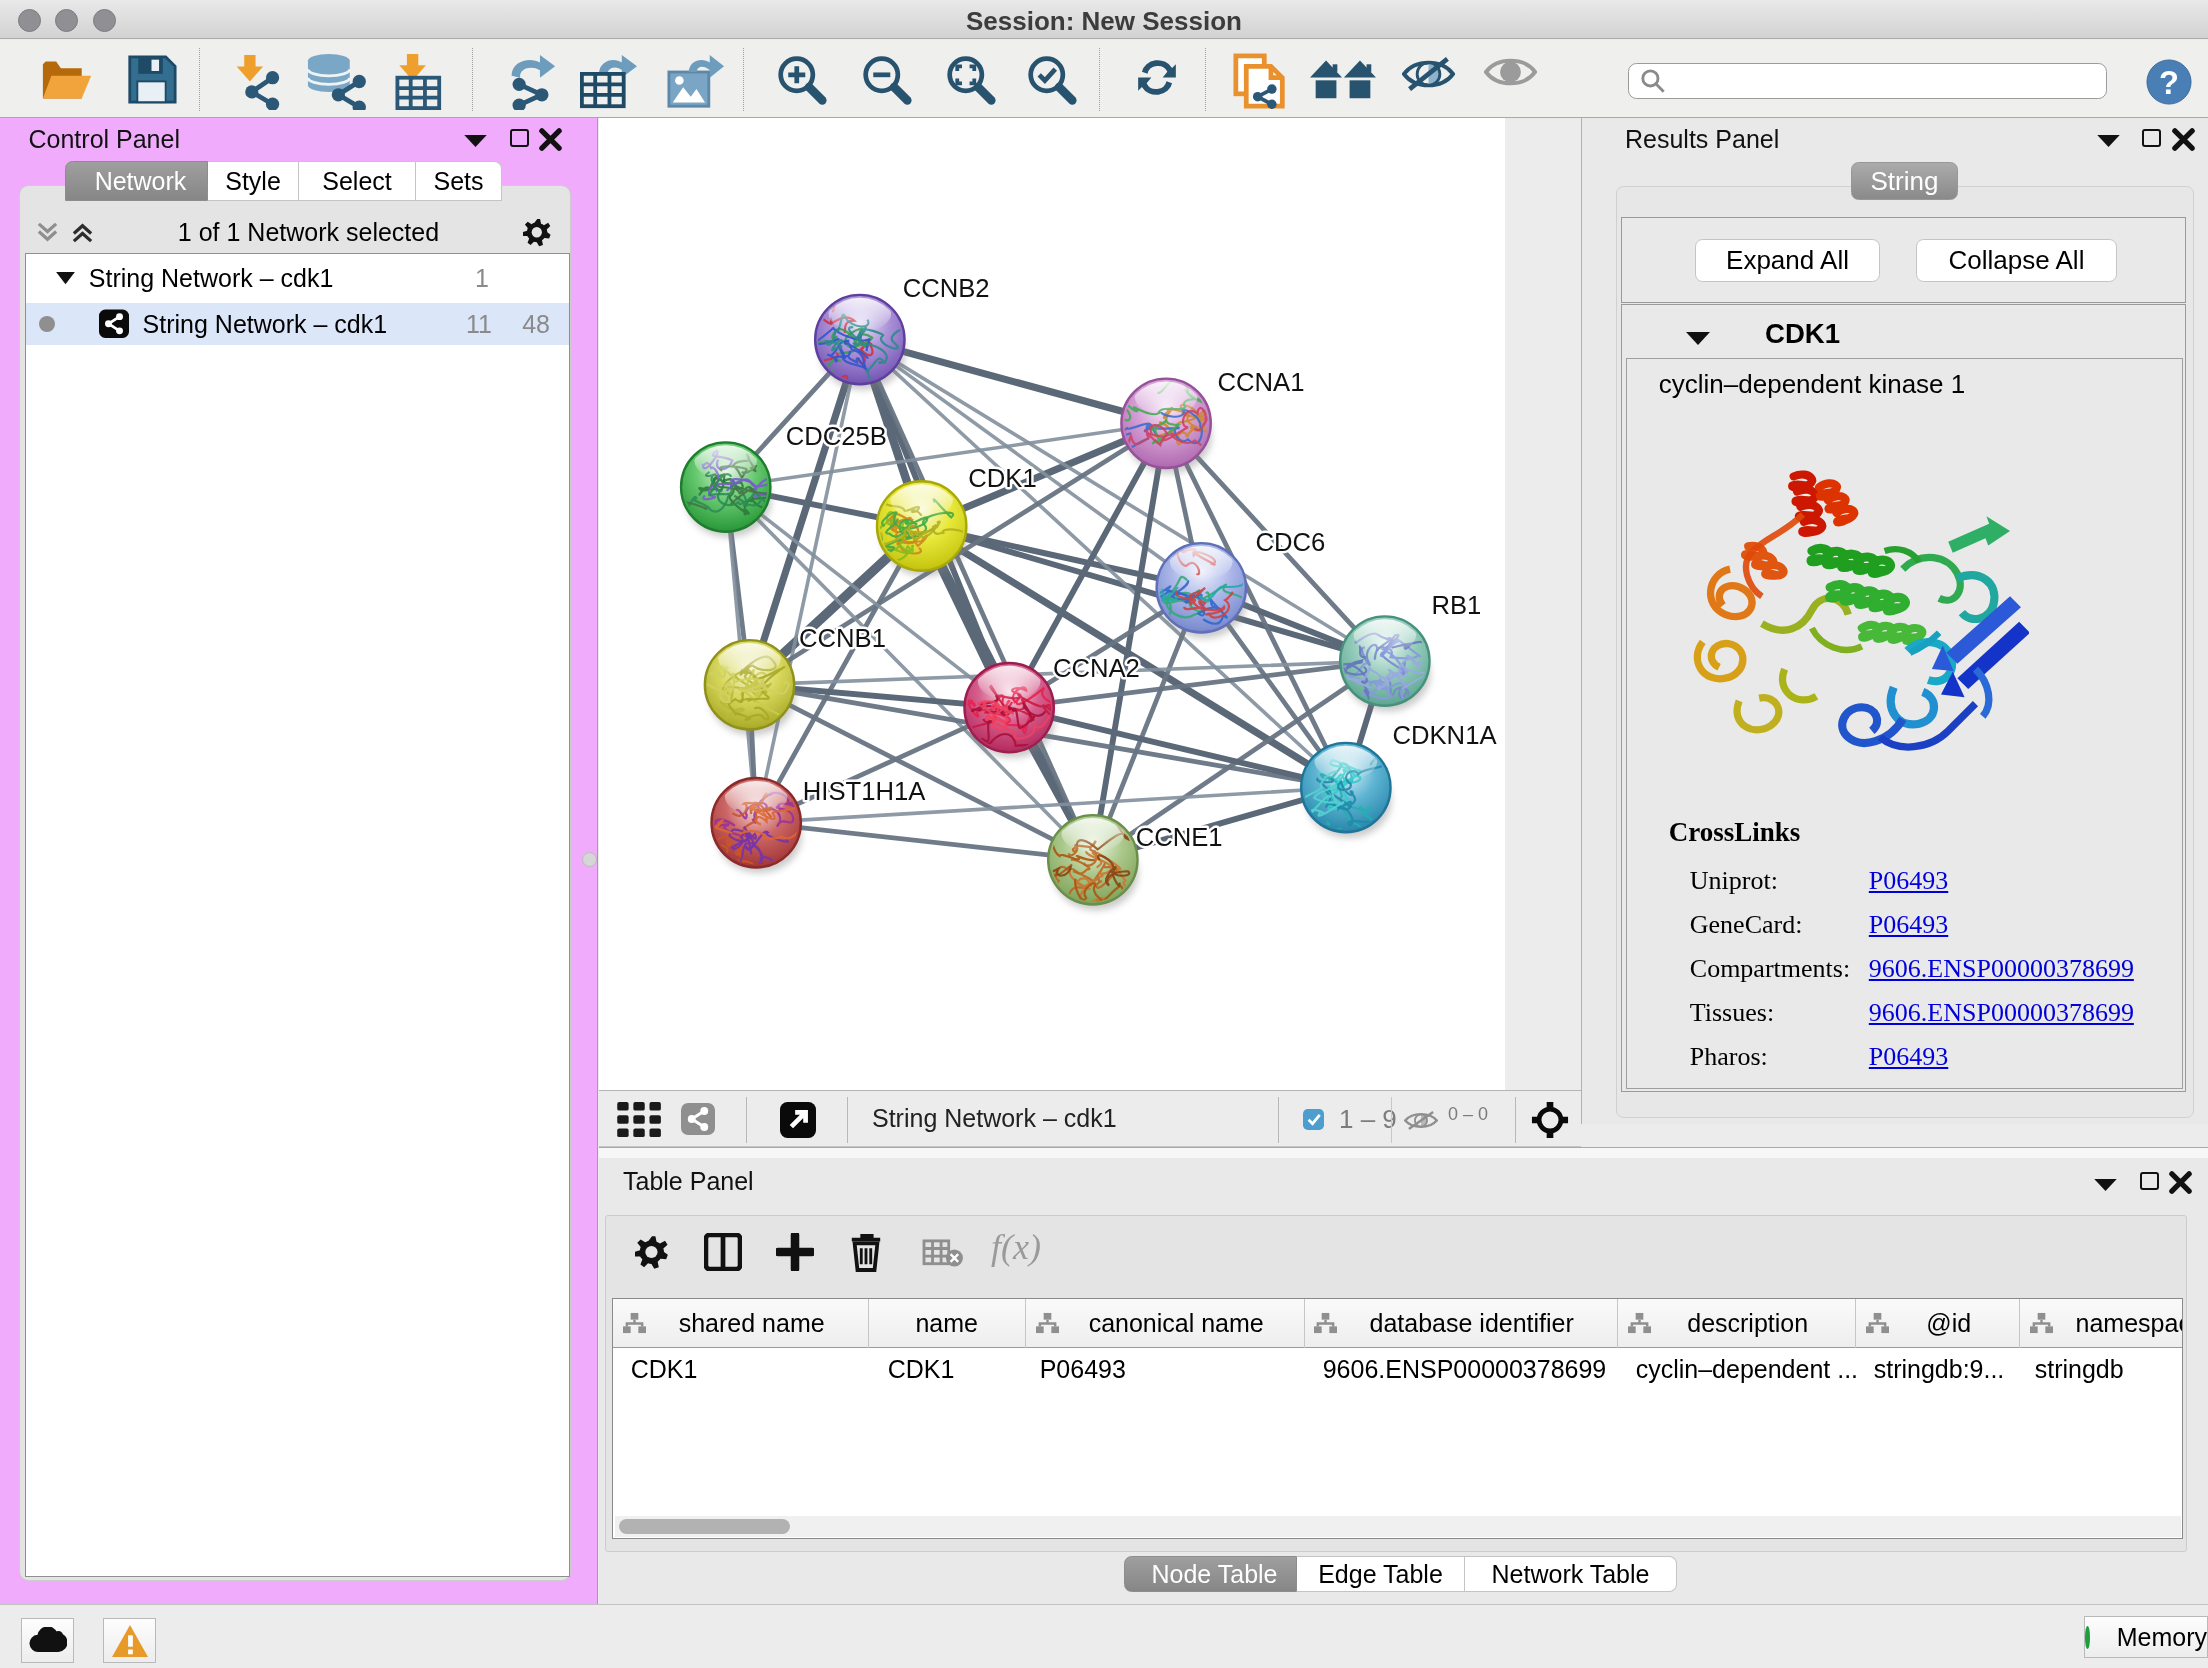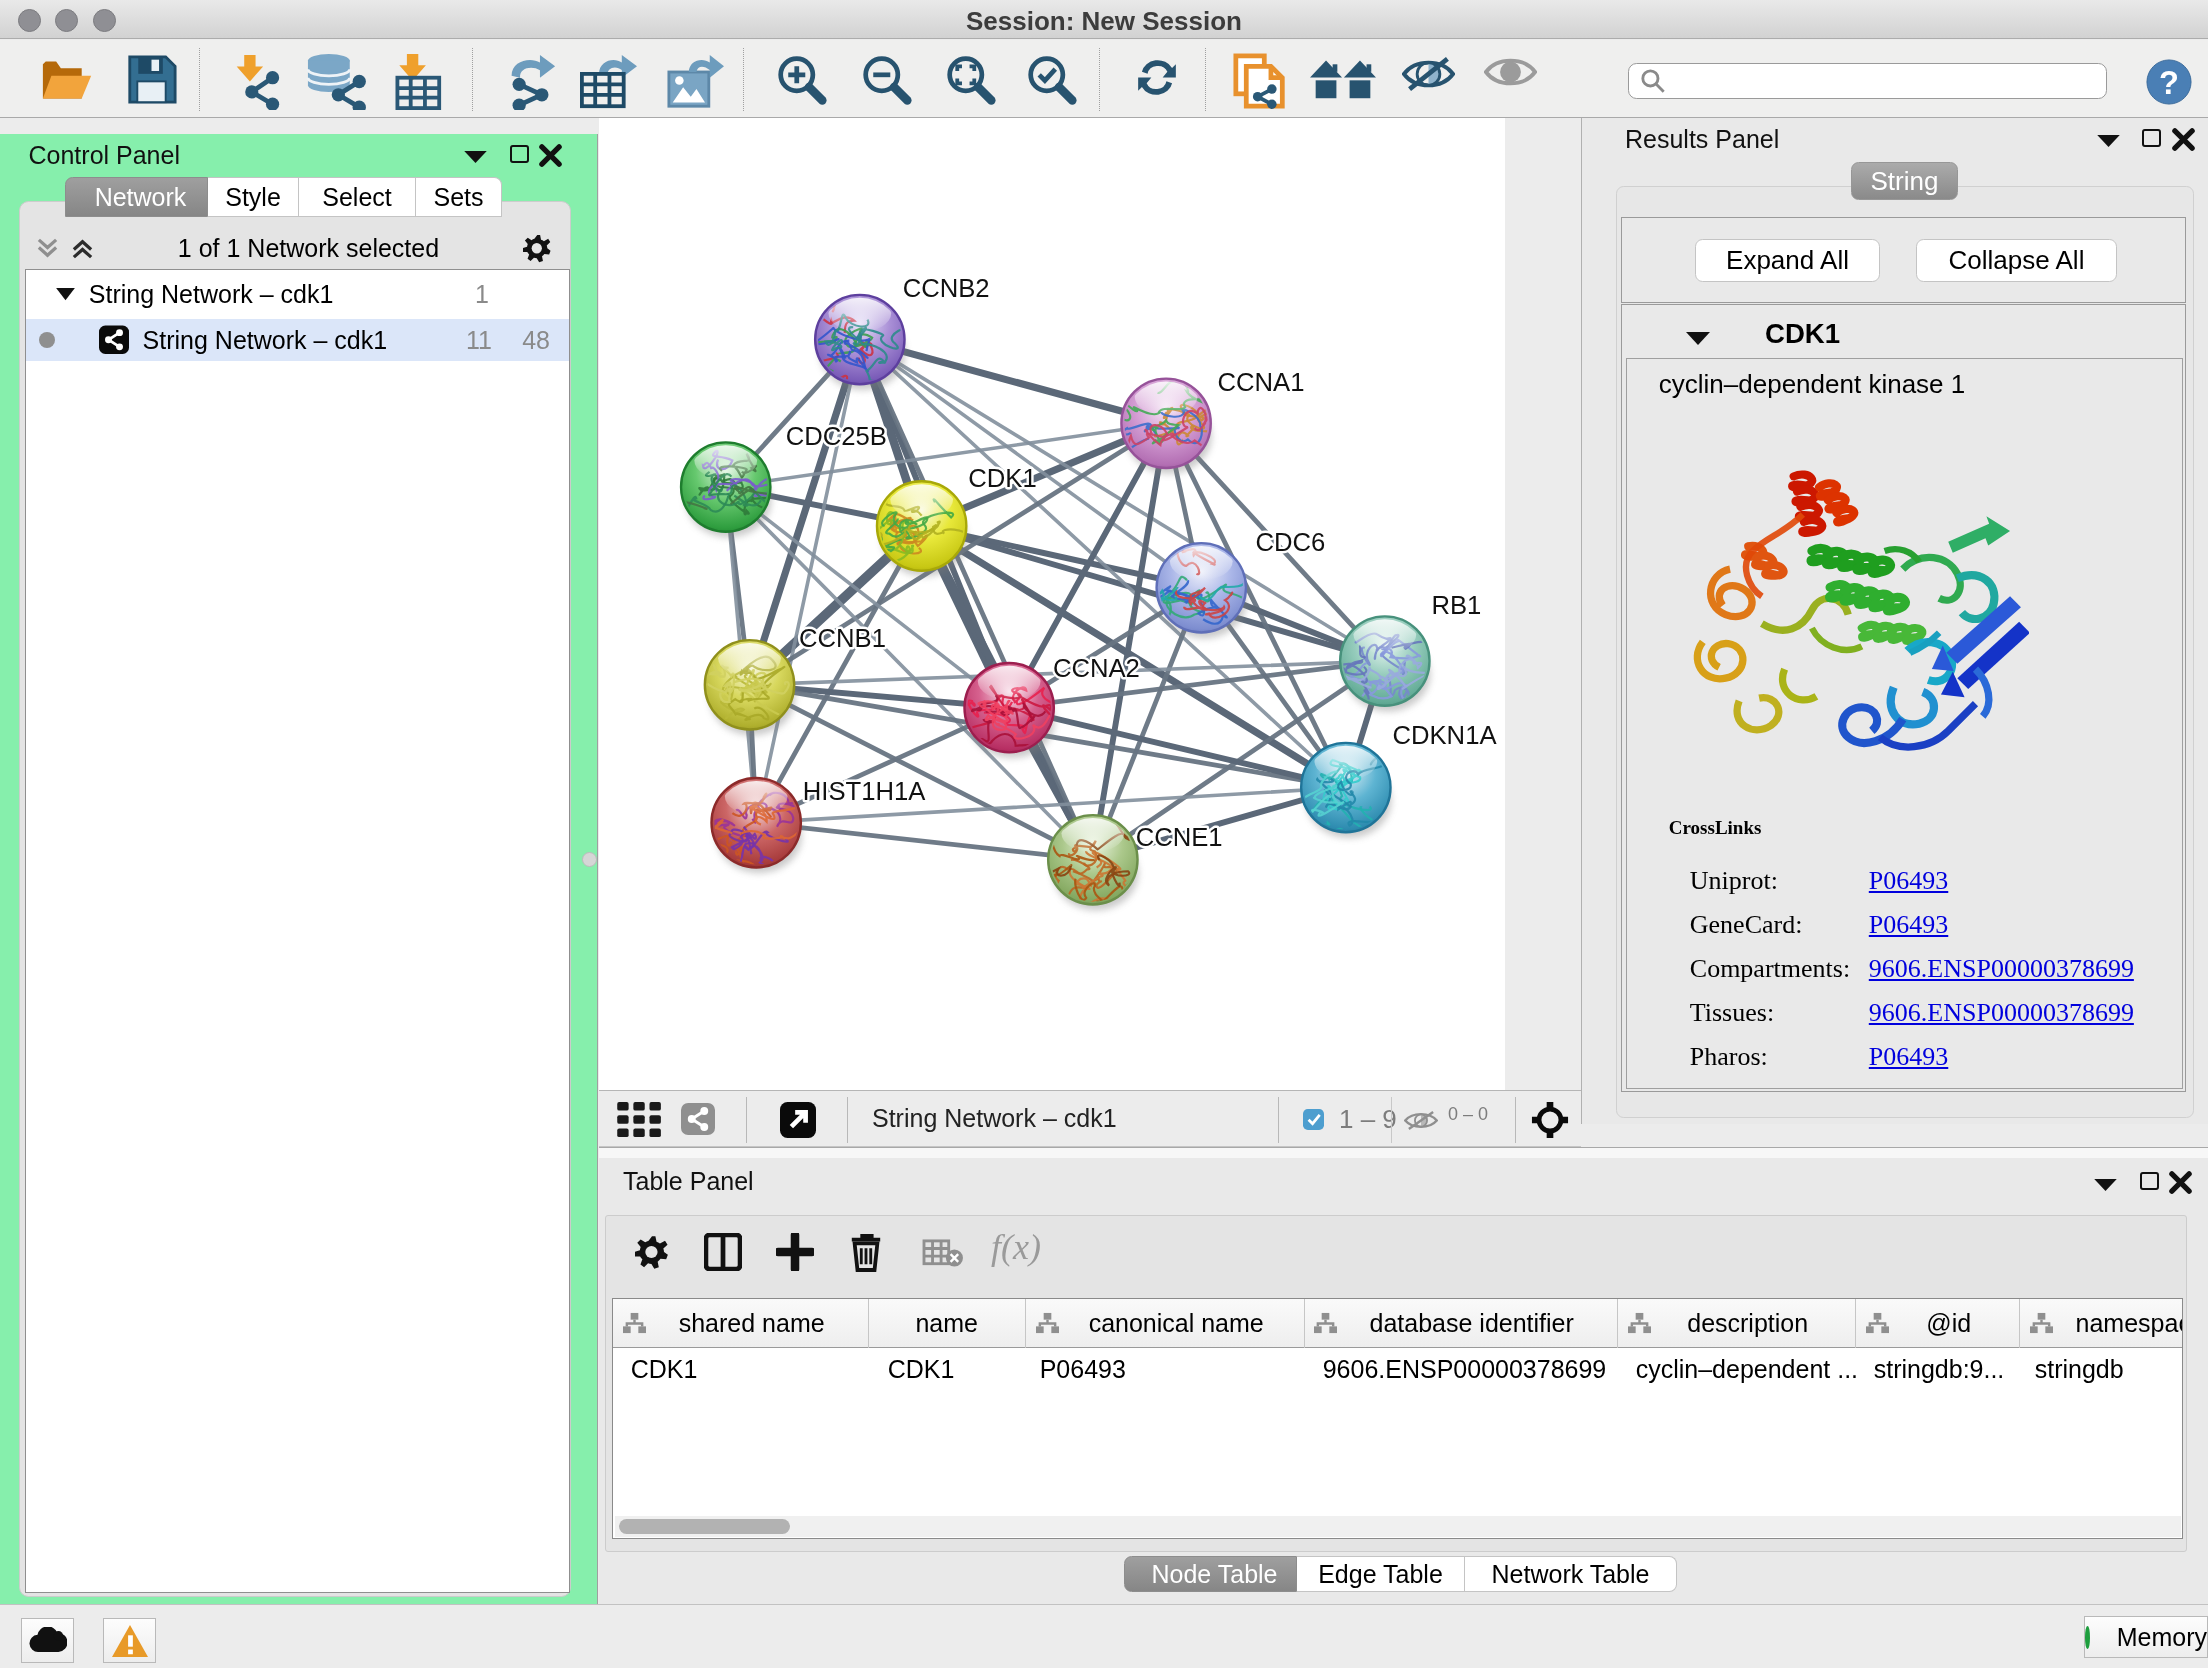--- a/index.html
+++ b/index.html
@@ -12,21 +12,21 @@
   background:#8f8f94; border:1px solid #7c7c80; }
 #wtitle { position:absolute; top:5.7px; left:0; width:2208px; text-align:center;
   font-size:26px; font-weight:600; color:#3c3c3c; }
 #toolbar { left:0; top:40px; width:2208px; height:78px; background:#efefee; border-bottom:1px solid #a9a9a9;}
 .tbi { position:absolute; top:13.3px; }
 .tsep { position:absolute; top:7.6px; width:0; height:63px; border-left:1.9px dotted #9f9f9f; }
 #searchbox { position:absolute; left:1628px; top:23px; width:479px; height:36px; background:#fff;
   border:1.9px solid #9a9a9a; border-radius:8.6px; }
 .ptitle { font-size:25px; color:#111; }
 
-#cpanel { left:0; top:134px; width:598px; height:1486px; background:#86efac; border-right:1px solid #9f9f9f; }
+#cpanel { left:0; top:118px; width:598px; height:1486px; background:#f0abfc; border-right:1px solid #9f9f9f; }
 .tabsel { background:linear-gradient(#9f9f9f,#868686); color:#fff;padding-left:8px; }
 .tabun  { background:#fff; color:#000; }
 
 #netview { left:599px; top:118px; width:906px; height:972px; background:#fff; }
 #netbar { left:599px; top:1090px; width:982px; height:57px; background:#ececec;
   border-top:1px solid #b5b5b5; border-bottom:1px solid #c5c5c5; }
 
 #rpanel { left:1581px; top:118px; width:628px; height:1006px; background:#e9e9e9; border-left:1px solid #b0b0b0;}
 
 #tpanel { left:599px; top:1147px; width:1609px; height:457px; background:#e9e9e9; }
@@ -799,21 +799,21 @@
 <path d="M378 178 L310 240 L322 252 L390 190 Z" fill="#1433c8"></path>
 <path d="M305 233 L292 258 L318 261 Z" fill="#1433c8"></path>
 <path d="M250 285 C235 310 205 318 190 305 C176 293 186 272 205 272 C220 272 228 288 216 298" stroke="#2055cc" stroke-width="9" fill="none"></path>
 <path d="M225 305 C245 322 280 318 300 298 L330 268" stroke="#1b40c4" stroke-width="8" fill="none"></path>
 <path d="M330 230 C345 245 350 268 338 282" stroke="#2a6ad8" stroke-width="8" fill="none"></path>
 <path d="M140 60 C120 80 100 85 85 100 C70 115 80 140 95 150" stroke="#e04808" stroke-width="7" fill="none" opacity="0.9"></path>
 <path d="M150 185 C160 205 185 215 205 205" stroke="#80b020" stroke-width="7" fill="none"></path>
 <path d="M230 100 C245 95 260 100 268 112" stroke="#28a030" stroke-width="7" fill="none"></path>
 <path d="M290 190 C280 200 268 208 258 212" stroke="#18a0c0" stroke-width="7" fill="none"></path>
 </svg>
-      <div style="position:absolute;left:42px;top:458px;font-size:19px;font-weight:bold;font-family:'Liberation Serif',serif">CrossLinks</div>
+      <div style="position:absolute;left:42px;top:458px;font-size:27px;font-weight:bold;font-family:'Liberation Serif',serif">CrossLinks</div>
       <div style="position:absolute;left:63px;top:500px;font-size:26px;font-family:'Liberation Serif',serif;line-height:44px">
         <div>Uniprot:</div>
           <div>GeneCard:</div>
           <div>Compartments:</div>
           <div>Tissues:</div>
           <div>Pharos:</div>
       </div>
       <div style="position:absolute;left:242px;top:500px;font-size:26px;font-family:'Liberation Serif',serif;line-height:44px">
         <div><a class="lnk">P06493</a></div>
           <div><a class="lnk">P06493</a></div>

